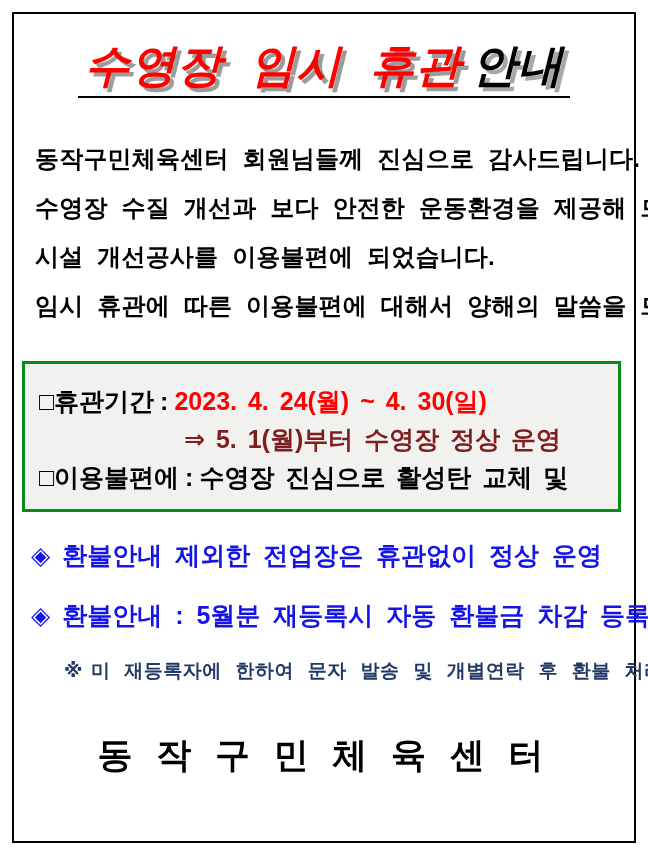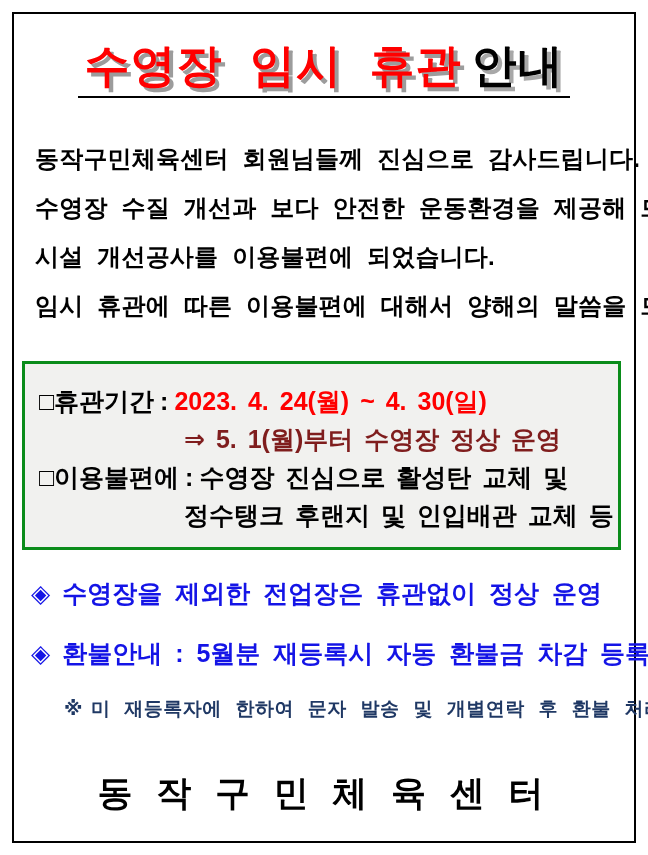--- a/index.html
+++ b/index.html
@@ -29,20 +29,21 @@
   }
   .title {
     display: inline-block;
     font-size: 45px;
     letter-spacing: 1px;
     word-spacing: 14px;
     border-bottom: 2px solid #000;
     padding: 0 6px 4px 6px;
     line-height: 1.15;
     white-space: nowrap;
+    font-style: italic;
   }
   .title .t-red {
     color: #ff0000;
     text-shadow: 4px 4px 0 #9c9c9c;
   }
   .title .t-black {
     color: #000000;
     text-shadow: 4px 4px 0 #a8a8a8;
     margin-left: 10px;
   }
@@ -130,28 +131,25 @@
   <div class="info-box">
     <div class="row">
       <span class="sq-bullet">□</span><span>휴관기간</span><span class="sep">:</span><span class="red">2023. 4. 24(월) ~ 4. 30(일)</span>
     </div>
     <div class="row indent">
       <span class="blue">⇒ 5. 1(월)부터 수영장 정상 운영</span>
     </div>
     <div class="row">
       <span class="sq-bullet">□</span><span>이용불편에</span><span class="sep">:</span><span>수영장 진심으로 활성탄 교체 및</span>
     </div>
-    <div class="row indent">
-      <span>정수탱크 후랜지 및 인입배관 교체 등</span>
-    </div>
   </div>
 
   <div class="notices">
     <div class="notice-line">
-      <span class="bullet">◈</span><span>수영장을 제외한 전업장은 휴관없이 정상 운영</span>
+      <span class="bullet">◈</span><span>환불안내 제외한 전업장은 휴관없이 정상 운영</span>
     </div>
     <div class="notice-line">
       <span class="bullet">◈</span><span>환불안내 : 5월분 재등록시 자동 환불금 차감 등록</span>
     </div>
   </div>
 
   <div class="refund-note">
     <span class="marker">※</span><span>미 재등록자에 한하여 문자 발송 및 개별연락 후 환불 처리</span>
   </div>
 

